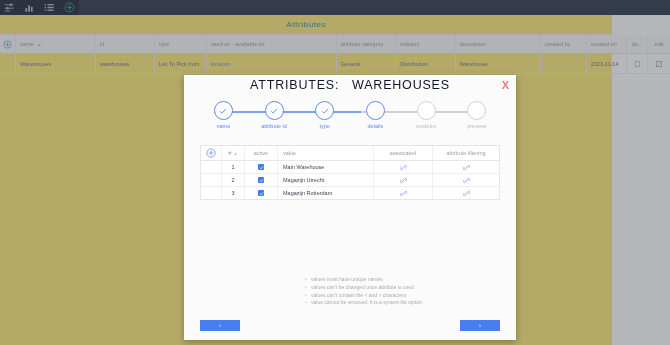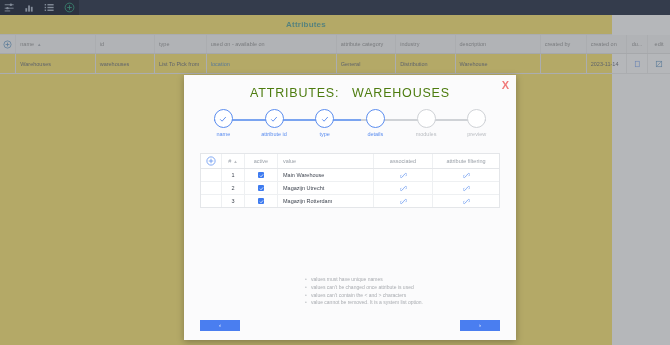--- a/index.html
+++ b/index.html
@@ -99,22 +99,22 @@
     left: 184px; top: 75px;
     width: 332px; height: 265px;
     background: #fbfbfc;
     box-shadow: 0 2px 7px rgba(0,0,0,.28);
     display: flex; flex-direction: column;
   }
   .modal-title {
     text-align: center;
     font-size: 12.5px;
     letter-spacing: .8px;
-    color: #4d7c0f;
-    margin-top: 11px;
+    color: #0f172a;
+    margin-top: 3px;
     white-space: pre;
   }
   .modal-close {
     position: absolute; right: 7px; top: 5px;
     font-size: 11px; font-weight: bold;
     color: #f07a7a; cursor: pointer;
     line-height: 1;
   }
 
   

